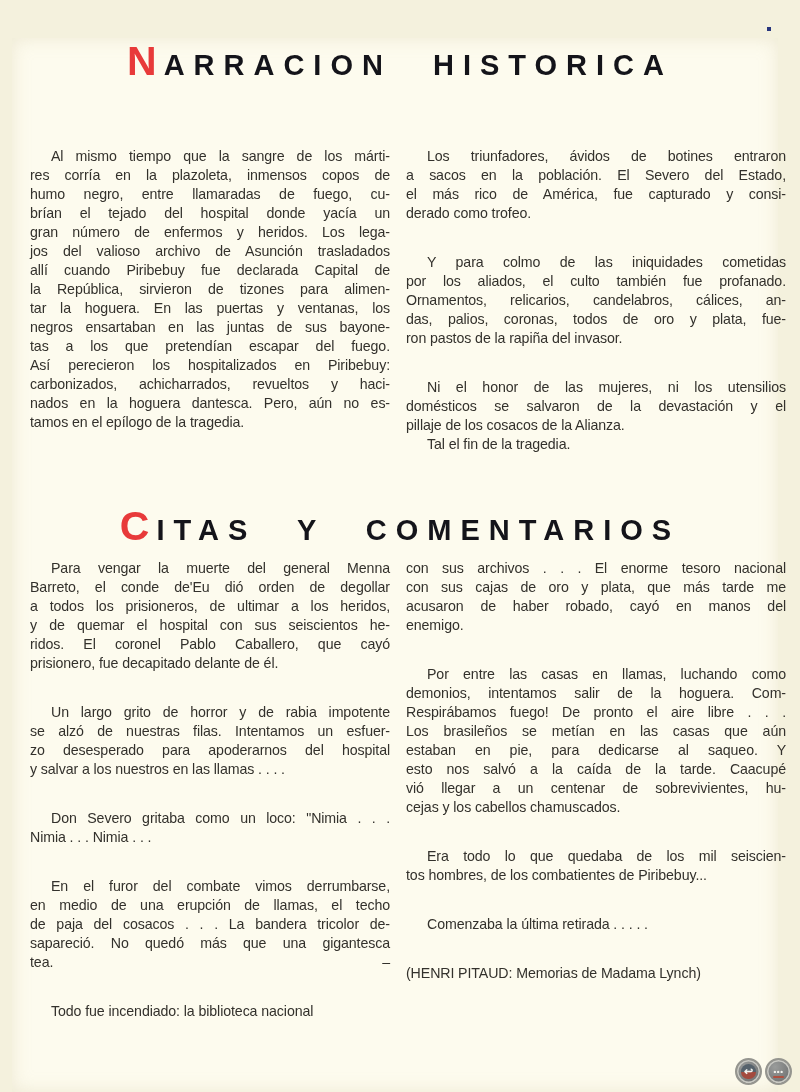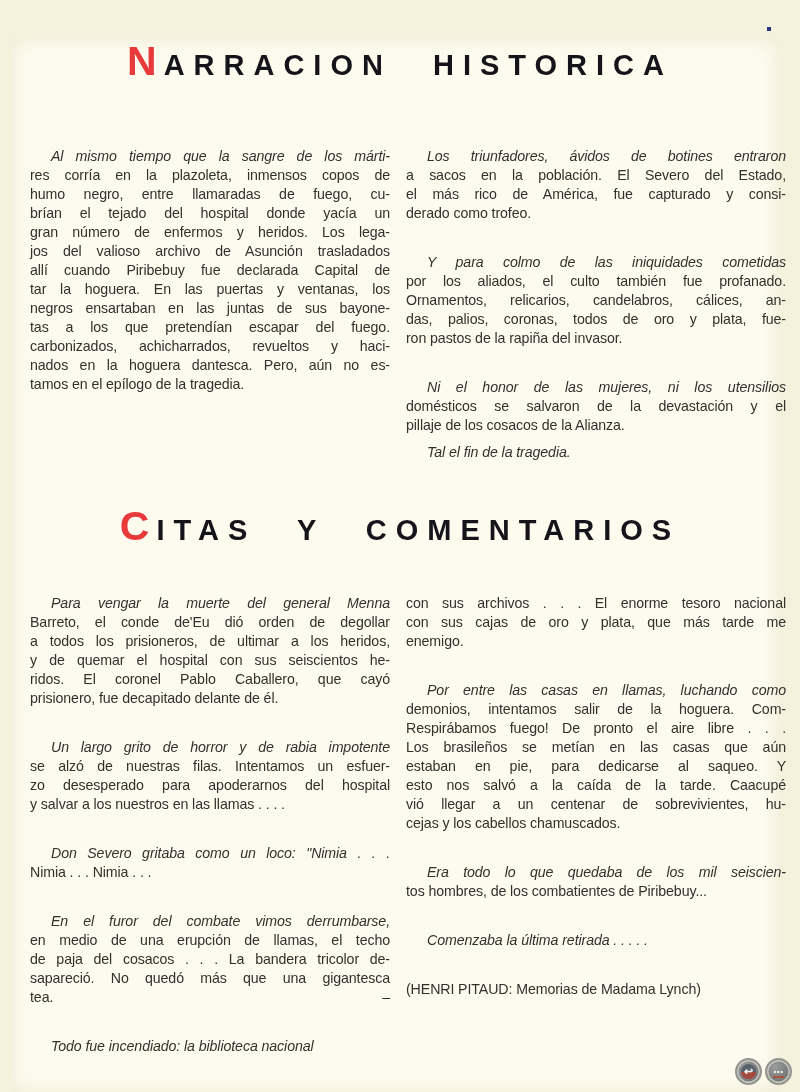--- a/index.html
+++ b/index.html
@@ -35,33 +35,33 @@
     font-size: 41px; color: #e83a3a;
     letter-spacing: 7px;
   }
   .h1 { top: 44px; }
   .h2 { top: 509px; }
   .cols {
     position: absolute; left: 30px; right: 14px;
     display: flex; gap: 16px;
   }
   .s1 { top: 147px; }
-  .s2 { top: 594px; }
+  .s2 { top: 559px; }
   .col-left { width: 360px; flex: none; }
   .col-right { flex: 1; min-width: 0; }
   .para + .para { margin-top: 30px; }
-  .para.nogap { margin-top: 8px; }
+  .para.nogap { margin-top: 0; }
   .jline {
     font-size: 14.2px; line-height: 19px;
     letter-spacing: -0.1px;
     color: #33312c;
     text-align: justify; text-align-last: justify;
   }
   .jline.last { text-align-last: left; }
-  .para.indent .jline:first-child { text-indent: 21px; font-style: italic; }
+  .para.indent .jline:first-child { text-indent: 21px; }
   .right-frag { float: right; color: #33312c; }
   .fab-group {
     position: absolute; right: 8px; bottom: 7px;
     display: flex; gap: 3px;
   }
   .coin {
     position: relative; width: 23px; height: 23px;
     border-radius: 50%; overflow: hidden;
     border: 2px solid #95958f;
     box-shadow: inset 0 0 0 1.5px #c9c9c3;
@@ -99,23 +99,25 @@
   <div class="cols s1">
     <div class="col-left">
         <div class="para indent">
           <div class="jline">Al mismo tiempo que la sangre de los márti-</div>
           <div class="jline">res corría en la plazoleta, inmensos copos de</div>
           <div class="jline">humo negro, entre llamaradas de fuego, cu-</div>
           <div class="jline">brían el tejado del hospital donde yacía un</div>
           <div class="jline">gran número de enfermos y heridos. Los lega-</div>
           <div class="jline">jos del valioso archivo de Asunción trasladados</div>
           <div class="jline">allí cuando Piribebuy fue declarada Capital de</div>
+          <div class="jline">la República, sirvieron de tizones para alimen-</div>
           <div class="jline">tar la hoguera. En las puertas y ventanas, los</div>
           <div class="jline">negros ensartaban en las juntas de sus bayone-</div>
           <div class="jline">tas a los que pretendían escapar del fuego.</div>
+          <div class="jline">Así perecieron los hospitalizados en Piribebuy:</div>
           <div class="jline">carbonizados, achicharrados, revueltos y haci-</div>
           <div class="jline">nados en la hoguera dantesca. Pero, aún no es-</div>
           <div class="jline last">tamos en el epílogo de la tragedia.</div>
         </div>
       </div>
     <div class="col-right">
         <div class="para indent">
           <div class="jline">Los triunfadores, ávidos de botines entraron</div>
           <div class="jline">a sacos en la población. El Severo del Estado,</div>
           <div class="jline">el más rico de América, fue capturado y consi-</div>
@@ -169,20 +171,21 @@
           <div class="jline last">tea.<span class="right-frag">–</span></div>
         </div>
         <div class="para indent">
           <div class="jline last">Todo fue incendiado: la biblioteca nacional</div>
         </div>
       </div>
     <div class="col-right">
         <div class="para">
           <div class="jline">con sus archivos . . . El enorme tesoro nacional</div>
           <div class="jline">con sus cajas de oro y plata, que más tarde me</div>
+          <div class="jline">acusaron de haber robado, cayó en manos del</div>
           <div class="jline last">enemigo.</div>
         </div>
         <div class="para indent">
           <div class="jline">Por entre las casas en llamas, luchando como</div>
           <div class="jline">demonios, intentamos salir de la hoguera. Com-</div>
           <div class="jline">Respirábamos fuego! De pronto el aire libre . . .</div>
           <div class="jline">Los brasileños se metían en las casas que aún</div>
           <div class="jline">estaban en pie, para dedicarse al saqueo. Y</div>
           <div class="jline">esto nos salvó a la caída de la tarde. Caacupé</div>
           <div class="jline">vió llegar a un centenar de sobrevivientes, hu-</div>

